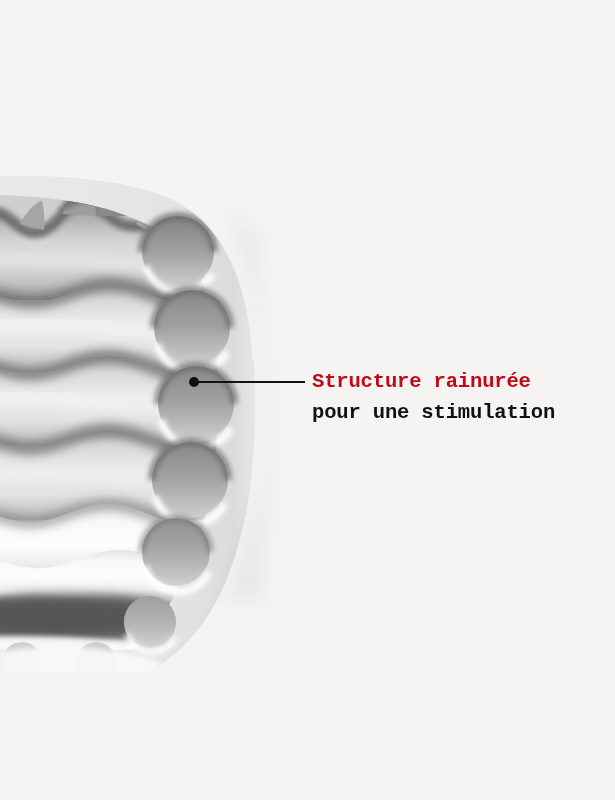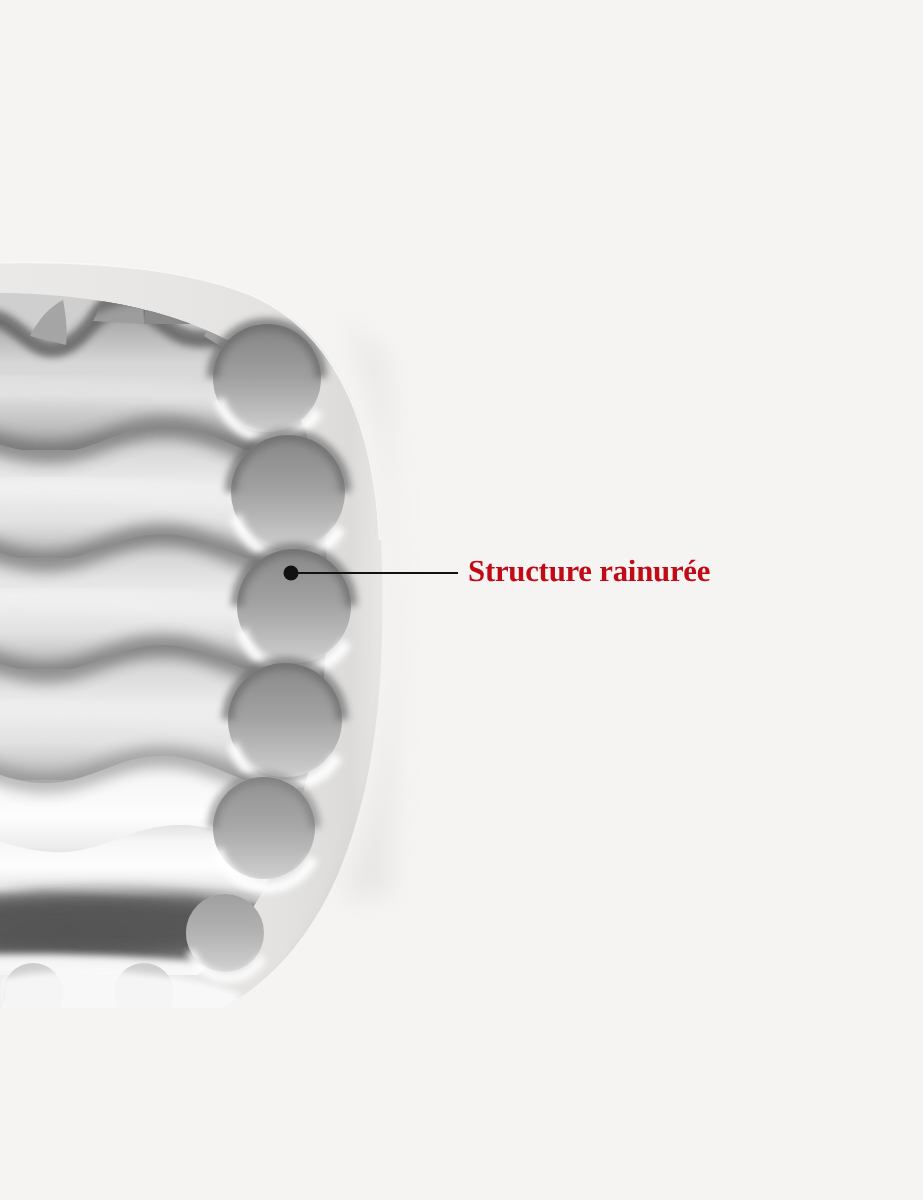--- a/index.html
+++ b/index.html
@@ -52,21 +52,21 @@
   }
 
   #callout-text {
     position: absolute;
     left: 312px;
     top: 366px;
     width: 290px;
   }
   .callout-line {
     display: block;
-    font-family: Liberation Serif, serif;
+    font-family: Liberation Mono, monospace;
     font-weight: bold;
     font-size: 20.5px;
     line-height: 31px;
     letter-spacing: -0.15px;
     white-space: nowrap;
   }
   .callout-line.is-title {
     color: #c00a16;
   }
   .callout-line.is-body {
@@ -318,15 +318,16 @@
 
   <div id="callout">
     <svg id="callout-svg" viewBox="0 0 615 800" xmlns="http://www.w3.org/2000/svg">
       <line x1="198" y1="382" x2="305" y2="382" stroke="#111111" stroke-width="1.6" shape-rendering="crispEdges"></line>
       <circle cx="194" cy="382" r="5" fill="#111111"></circle>
     </svg>
   </div>
 
   <div id="callout-text">
     <span class="callout-line is-title">Structure rainurée</span>
+    <span class="callout-line is-body">pour une stimulation</span>
   </div>
 
 </div>
 
 </body></html>

